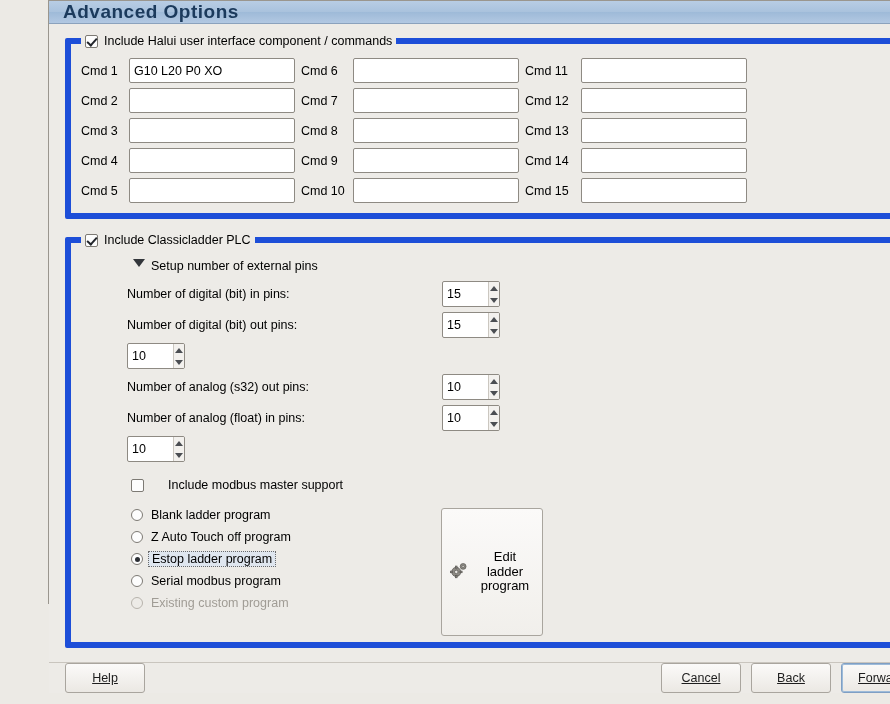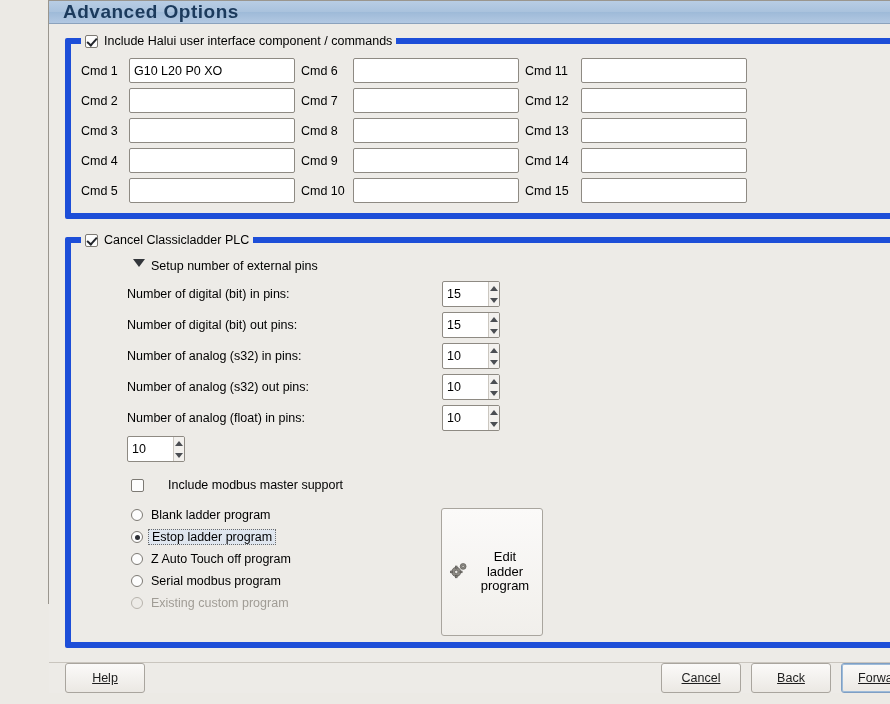--- a/index.html
+++ b/index.html
@@ -348,21 +348,21 @@
         <span class="cmd-label">Cmd 10</span>
         <input class="txt" value="" style="">
         <span class="cmd-label">Cmd 15</span>
         <input class="txt" value="" style="">
       </div>
     </fieldset>
 
     <fieldset class="group" style="padding-bottom:6px;">
       <legend>
         <span class="cb checked"></span>
-        <span>Cancel Classicladder PLC</span>
+        <span>Include Classicladder PLC</span>
       </legend>
 
       <div class="expander-row">
         <span class="tri-down"></span>
         <span>Setup number of external pins</span>
       </div>
 
       <div class="pin-row">
         <span class="pin-label">Number of digital (bit) in pins:</span>
         <span class="spin">
@@ -379,21 +379,20 @@
         <span class="spin">
           <input value="15" style="">
           <span class="arrows">
             <div class="up"></div>
             <div class="dn"></div>
           </span>
         </span>
       </div>
 
       <div class="pin-row">
-        <span class="pin-label">Number of analog (s32) in pins:</span>
         <span class="spin">
           <input value="10" style="">
           <span class="arrows">
             <div class="up"></div>
             <div class="dn"></div>
           </span>
         </span>
       </div>
 
       <div class="pin-row">
@@ -435,27 +434,27 @@
 
       <div class="lower">
         <div class="radio-col">
 
           <div class="radio-row">
             <span class="rb"></span>
             <span class="lbl">Blank ladder program</span>
           </div>
 
           <div class="radio-row">
+            <span class="rb"></span>
+            <span class="lbl">Z Auto Touch off program</span>
+          </div>
+
+          <div class="radio-row">
             <span class="rb checked"></span>
             <span class="lbl selected">Estop ladder program</span>
-          </div>
-
-          <div class="radio-row">
-            <span class="rb"></span>
-            <span class="lbl">Z Auto Touch off program</span>
           </div>
 
           <div class="radio-row">
             <span class="rb"></span>
             <span class="lbl">Serial modbus program</span>
           </div>
 
           <div class="radio-row">
             <span class="rb disabled"></span>
             <span class="lbl disabled">Existing custom program</span>

